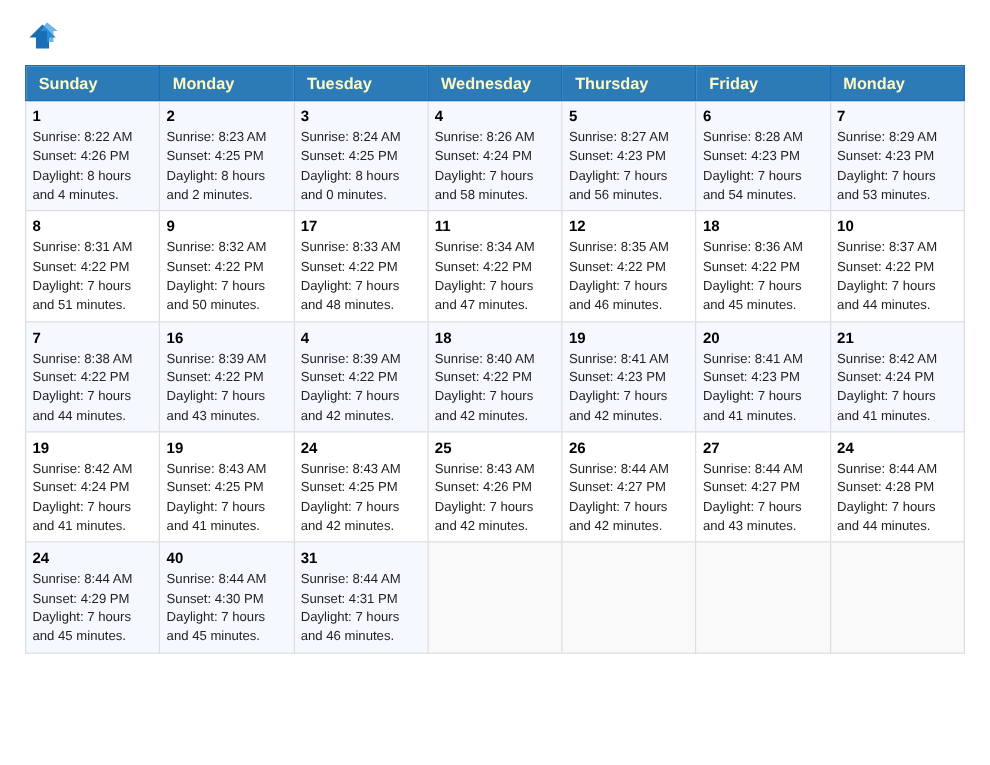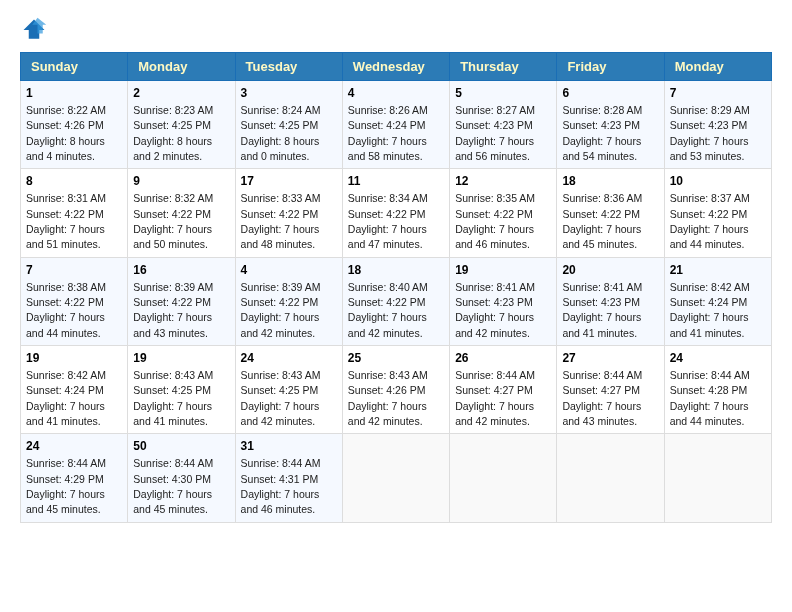--- a/index.html
+++ b/index.html
@@ -160,21 +160,21 @@
         <td><span class="day-num">19</span><span class="day-detail">Sunrise: 8:42 AM<br>Sunset: 4:24 PM<br>Daylight: 7 hours and 41 minutes.</span></td>
         <td><span class="day-num">19</span><span class="day-detail">Sunrise: 8:43 AM<br>Sunset: 4:25 PM<br>Daylight: 7 hours and 41 minutes.</span></td>
         <td><span class="day-num">24</span><span class="day-detail">Sunrise: 8:43 AM<br>Sunset: 4:25 PM<br>Daylight: 7 hours and 42 minutes.</span></td>
         <td><span class="day-num">25</span><span class="day-detail">Sunrise: 8:43 AM<br>Sunset: 4:26 PM<br>Daylight: 7 hours and 42 minutes.</span></td>
         <td><span class="day-num">26</span><span class="day-detail">Sunrise: 8:44 AM<br>Sunset: 4:27 PM<br>Daylight: 7 hours and 42 minutes.</span></td>
         <td><span class="day-num">27</span><span class="day-detail">Sunrise: 8:44 AM<br>Sunset: 4:27 PM<br>Daylight: 7 hours and 43 minutes.</span></td>
         <td><span class="day-num">24</span><span class="day-detail">Sunrise: 8:44 AM<br>Sunset: 4:28 PM<br>Daylight: 7 hours and 44 minutes.</span></td>
       </tr>
       <tr>
         <td><span class="day-num">24</span><span class="day-detail">Sunrise: 8:44 AM<br>Sunset: 4:29 PM<br>Daylight: 7 hours and 45 minutes.</span></td>
-        <td><span class="day-num">50</span><span class="day-detail">Sunrise: 8:44 AM<br>Sunset: 4:30 PM<br>Daylight: 7 hours and 45 minutes.</span></td>
+        <td><span class="day-num">40</span><span class="day-detail">Sunrise: 8:44 AM<br>Sunset: 4:30 PM<br>Daylight: 7 hours and 45 minutes.</span></td>
         <td><span class="day-num">31</span><span class="day-detail">Sunrise: 8:44 AM<br>Sunset: 4:31 PM<br>Daylight: 7 hours and 46 minutes.</span></td>
         <td class="empty"></td>
         <td class="empty"></td>
         <td class="empty"></td>
         <td class="empty"></td>
       </tr>
     </tbody>
 </table>
 
 </body></html>

